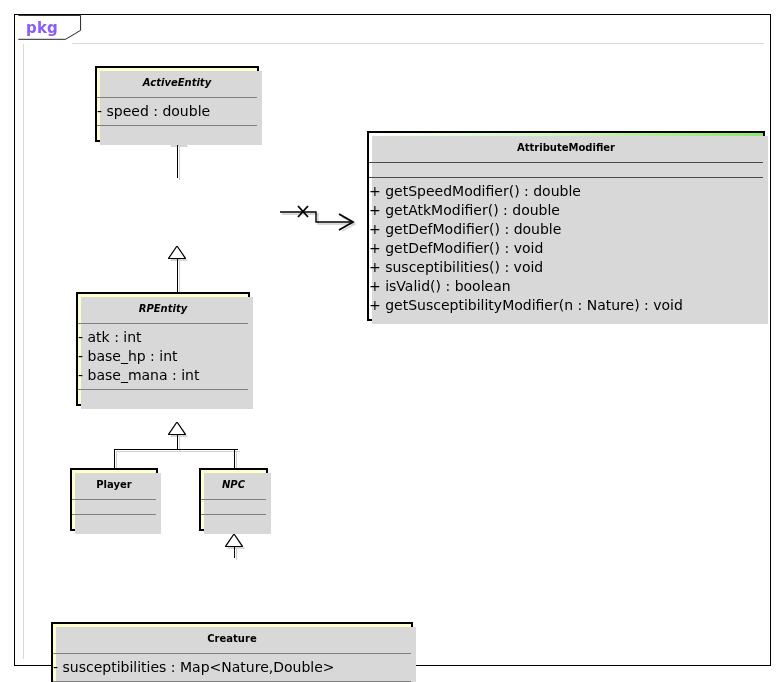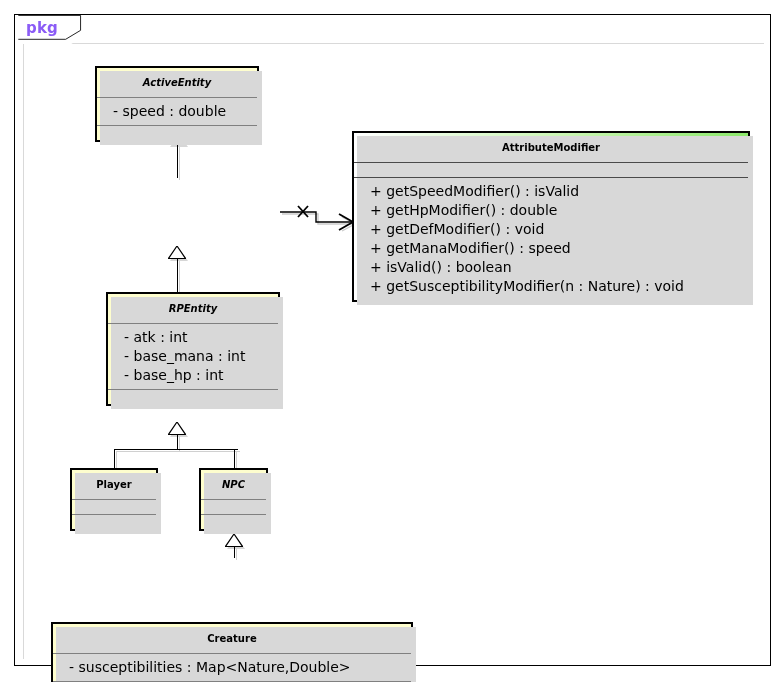--- a/index.html
+++ b/index.html
@@ -104,21 +104,21 @@
     font-size: 10px;
     font-weight: bold;
     color: #000000;
     padding: 6px 8px 6px 8px;
     line-height: 17px;
     border-bottom: 1px solid #808080;
     white-space: nowrap;
   }
   .cls-title.abstract { font-style: italic; }
   .cls-compartment {
-    padding: 4px 7px 4px 16px;
+    padding: 4px 7px 4px 0;
     font-size: 14px;
     line-height: 19px;
     color: #000000;
     border-bottom: 1px solid #808080;
   }
   .cls-compartment:last-child { border-bottom: none; }
   .cls-compartment.empty {
     height: 14px;
     padding: 0;
   }
@@ -191,26 +191,26 @@
 
   <div class="cls" style="left:95px; top:66px; width:164px;">
     <div class="cls-title abstract">ActiveEntity</div>
     <div class="cls-compartment">
       <div class="member">- speed : double</div>
     </div>
     <div class="cls-compartment empty"></div>
   </div>
 
 
-  <div class="cls" style="left:106px; top:292px; width:174px;">
+  <div class="cls" style="left:76px; top:292px; width:174px;">
     <div class="cls-title abstract">RPEntity</div>
     <div class="cls-compartment">
       <div class="member">- atk : int</div>
+      <div class="member">- base_hp : int</div>
       <div class="member">- base_mana : int</div>
-      <div class="member">- base_hp : int</div>
     </div>
     <div class="cls-compartment empty"></div>
   </div>
 
   <div class="cls" style="left:70px; top:468px; width:88px;">
     <div class="cls-title">Player</div>
     <div class="cls-compartment empty"></div>
     <div class="cls-compartment empty"></div>
   </div>
 
@@ -221,28 +221,29 @@
   </div>
 
   <div class="cls" style="left:51px; top:586px; width:362px;margin-top:36px;">
     <div class="cls-title">Creature</div>
     <div class="cls-compartment">
       <div class="member">- susceptibilities : Map&lt;Nature,Double&gt;</div>
     </div>
     <div class="cls-compartment empty"></div>
   </div>
 
-  <div class="cls iface" style="left:352px; top:131px; width:398px;">
+  <div class="cls iface" style="left:367px; top:131px; width:398px;">
     <div class="cls-title">AttributeModifier</div>
     <div class="cls-compartment empty"></div>
     <div class="cls-compartment">
-      <div class="member">+ getSpeedModifier() : isValid</div>
-      <div class="member">+ getHpModifier() : double</div>
+      <div class="member">+ getSpeedModifier() : double</div>
+      <div class="member">+ getAtkModifier() : double</div>
+      <div class="member">+ getDefModifier() : double</div>
       <div class="member">+ getDefModifier() : void</div>
-      <div class="member">+ getManaModifier() : speed</div>
+      <div class="member">+ susceptibilities() : void</div>
       <div class="member">+ isValid() : boolean</div>
       <div class="member">+ getSusceptibilityModifier(n : Nature) : void</div>
     </div>
   </div>
 
   <div class="edge-shadow v" style="left:179px; top:147px; height:33px;"></div>
   <div class="edge v" style="left:177px; top:145px; height:33px;"></div>
   <div class="tri-shadow" style="left:170px; top:134px;"></div>
   <div class="tri" style="left:168px; top:132px;"></div>
   <svg class="tri-outline" style="left:168px; top:132px;" viewBox="0 0 18 13">

